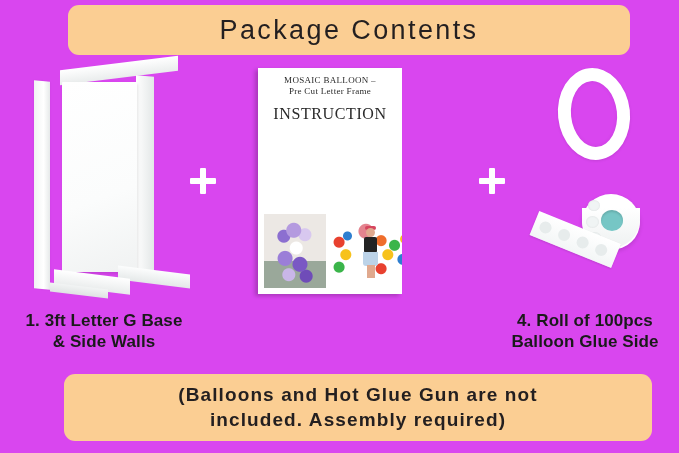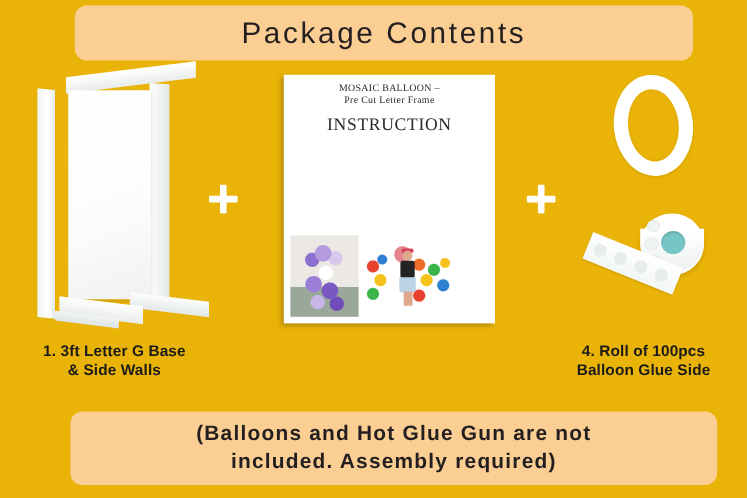--- a/index.html
+++ b/index.html
@@ -10,21 +10,21 @@
     width: 679px;
     height: 453px;
     overflow: hidden;
     font-family: "Liberation Sans", sans-serif;
     background: #76c6c5;
   }
   #stage {
     position: relative;
     width: 679px;
     height: 453px;
-    background: #eab308;
+    background: #d946ef;
   }
 
   
   .banner {
     position: absolute;
     background: #fbce93;
     border-radius: 11px;
     display: flex;
     align-items: center;
     justify-content: center;
@@ -79,21 +79,21 @@
     left: 10px; top: 0; width: 6px; height: 26px;
   }
   #plus-1 { left: 190px; top: 168px; }
   #plus-2 { left: 479px; top: 168px; }
 
   
   .caption {
     position: absolute;
     text-align: center;
     color: #1a1a1a;
-    font-size: 14px;
+    font-size: 17px;
     line-height: 1.22;
     font-weight: 700;
     letter-spacing: 0.1px;
   }
   #caption-1 { left: 6px;   top: 311px; width: 196px; }
   #caption-2 { left: 242px; top: 311px; width: 200px; }
   #caption-3 { left: 492px; top: 311px; width: 186px; }
 
   
   #item-frame {
@@ -169,21 +169,21 @@
     height: 9px;
     background: linear-gradient(180deg,#f2f4f4,#dfe3e3);
     transform: skewY(7deg);
   }
 
   
   #item-booklet {
     position: absolute;
     left: 258px;
     top: 68px;
-    width: 192px;
+    width: 144px;
     height: 226px;
     background: #ffffff;
     box-shadow: -3px 2px 4px rgba(0,0,0,.22);
     overflow: hidden;
   }
   #booklet-head {
     padding: 7px 6px 2px 6px;
     text-align: center;
     color: #2a2a2a;
     font-family: "Liberation Serif", serif;

